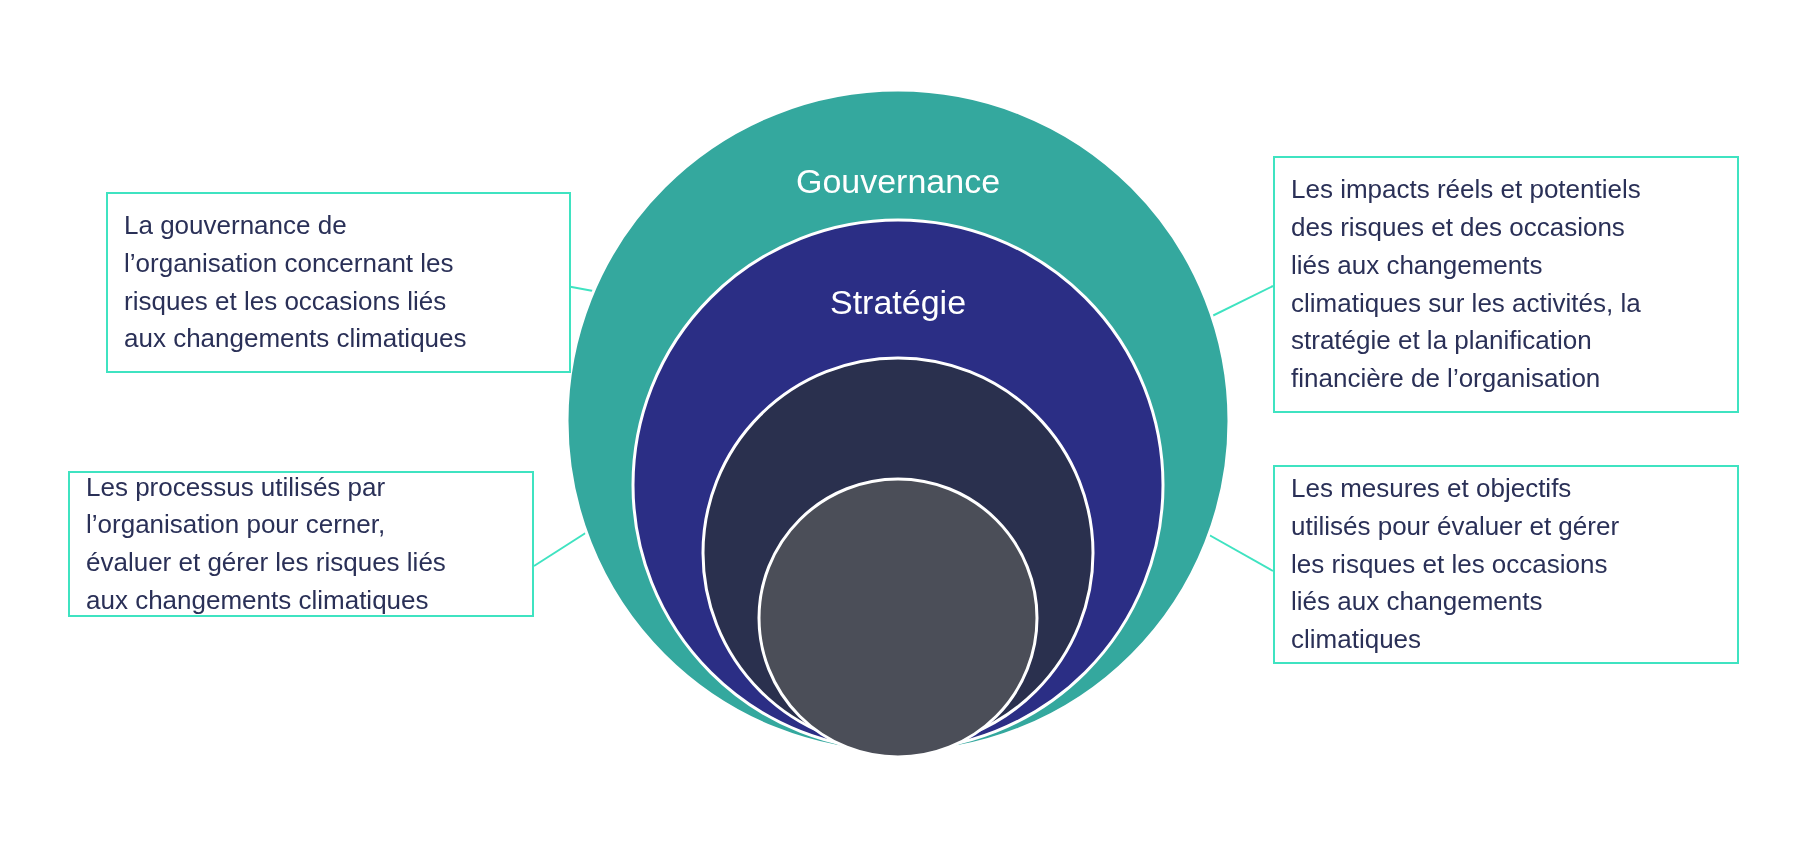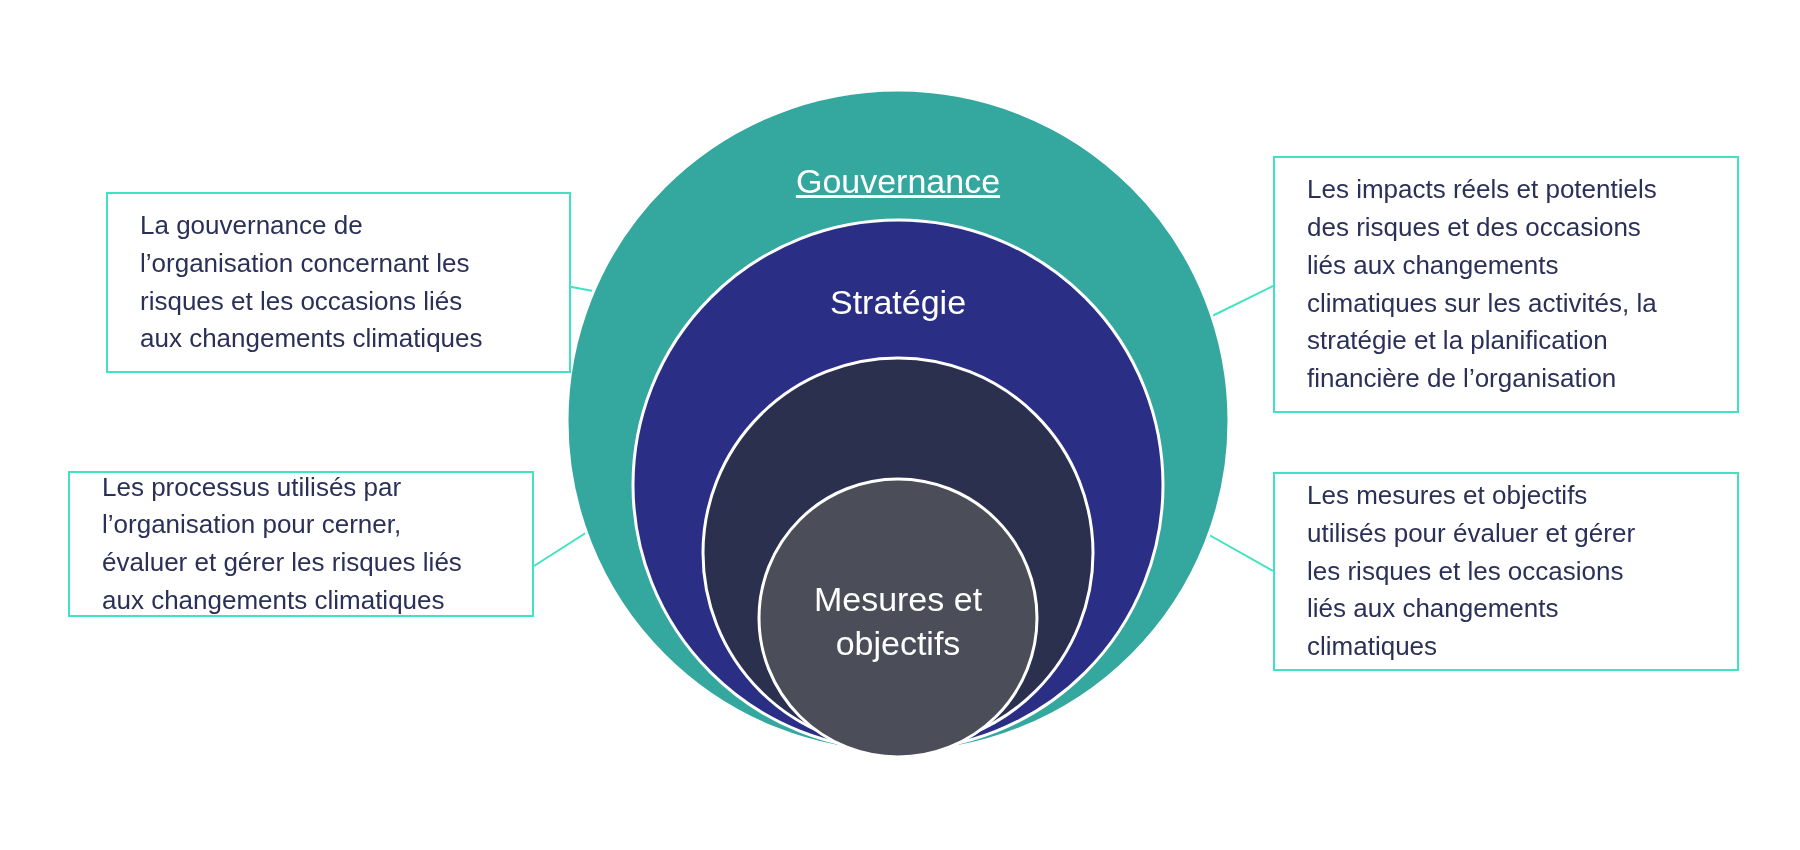--- a/index.html
+++ b/index.html
@@ -39,35 +39,35 @@
     text-align: center;
     white-space: pre-line;
     font-weight: 400;
   }
   .callout {
     position: absolute;
     border: 2px solid var(--accent);
     background: #ffffff;
     display: flex;
     align-items: center;
-    padding: 10px 32px;
+    padding: 10px 16px;
   }
   .callout p {
     color: var(--text-color);
     font-size: 26px;
     line-height: 1.45;
     white-space: pre-line;
     font-weight: 400;
   }
   .callout-top-left    { left: 70px;   top: 192px; width: 465px; height: 181px; margin-left: 36px; }
   .callout-bottom-left { left: 68px;   top: 471px; width: 466px; height: 146px; }
   .callout-top-right   { left: 1273px; top: 156px; width: 466px; height: 257px; }
-  .callout-bottom-right{ left: 1273px; top: 465px; width: 466px; height: 199px; margin-top: 7px; }
+  .callout-bottom-right{ left: 1273px; top: 465px; width: 466px; height: 199px; }
 
-  .label-gouvernance { left: 898px; top: 160px; text-decoration: underline; }
+  .label-gouvernance { left: 898px; top: 160px; }
   .label-strategie   { left: 898px; top: 281px; }
   .label-gestion     { left: 898px; top: 388px; }
   .label-mesures     { left: 898px; top: 578px; }
 </style>
 </head>
 <body>
 
 <div class="stage">
 
   <svg width="1800" height="850" viewBox="0 0 1800 850">
@@ -78,22 +78,20 @@
     <line class="connector" x1="1273" y1="571" x2="1195" y2="527" stroke="#3FE3C1"></line>
 
     <circle class="ring" cx="898" cy="421" r="331" fill="#34A89E"></circle>
     <circle class="ring" cx="898" cy="485" r="265" fill="#2B2E85"></circle>
     <circle class="ring" cx="898" cy="553" r="195" fill="#2A304E"></circle>
     <circle class="ring" cx="898" cy="618" r="139" fill="#4B4E58"></circle>
   </svg>
 
   <div class="ring-label label-gouvernance">Gouvernance</div>
   <div class="ring-label label-strategie">Stratégie</div>
-  <div class="ring-label label-mesures">Mesures et
-objectifs</div>
 
   <div class="callout callout-top-left">
     <p>La gouvernance de
 l’organisation concernant les
 risques et les occasions liés
 aux changements climatiques</p>
   </div>
   <div class="callout callout-top-right">
     <p>Les impacts réels et potentiels
 des risques et des occasions

